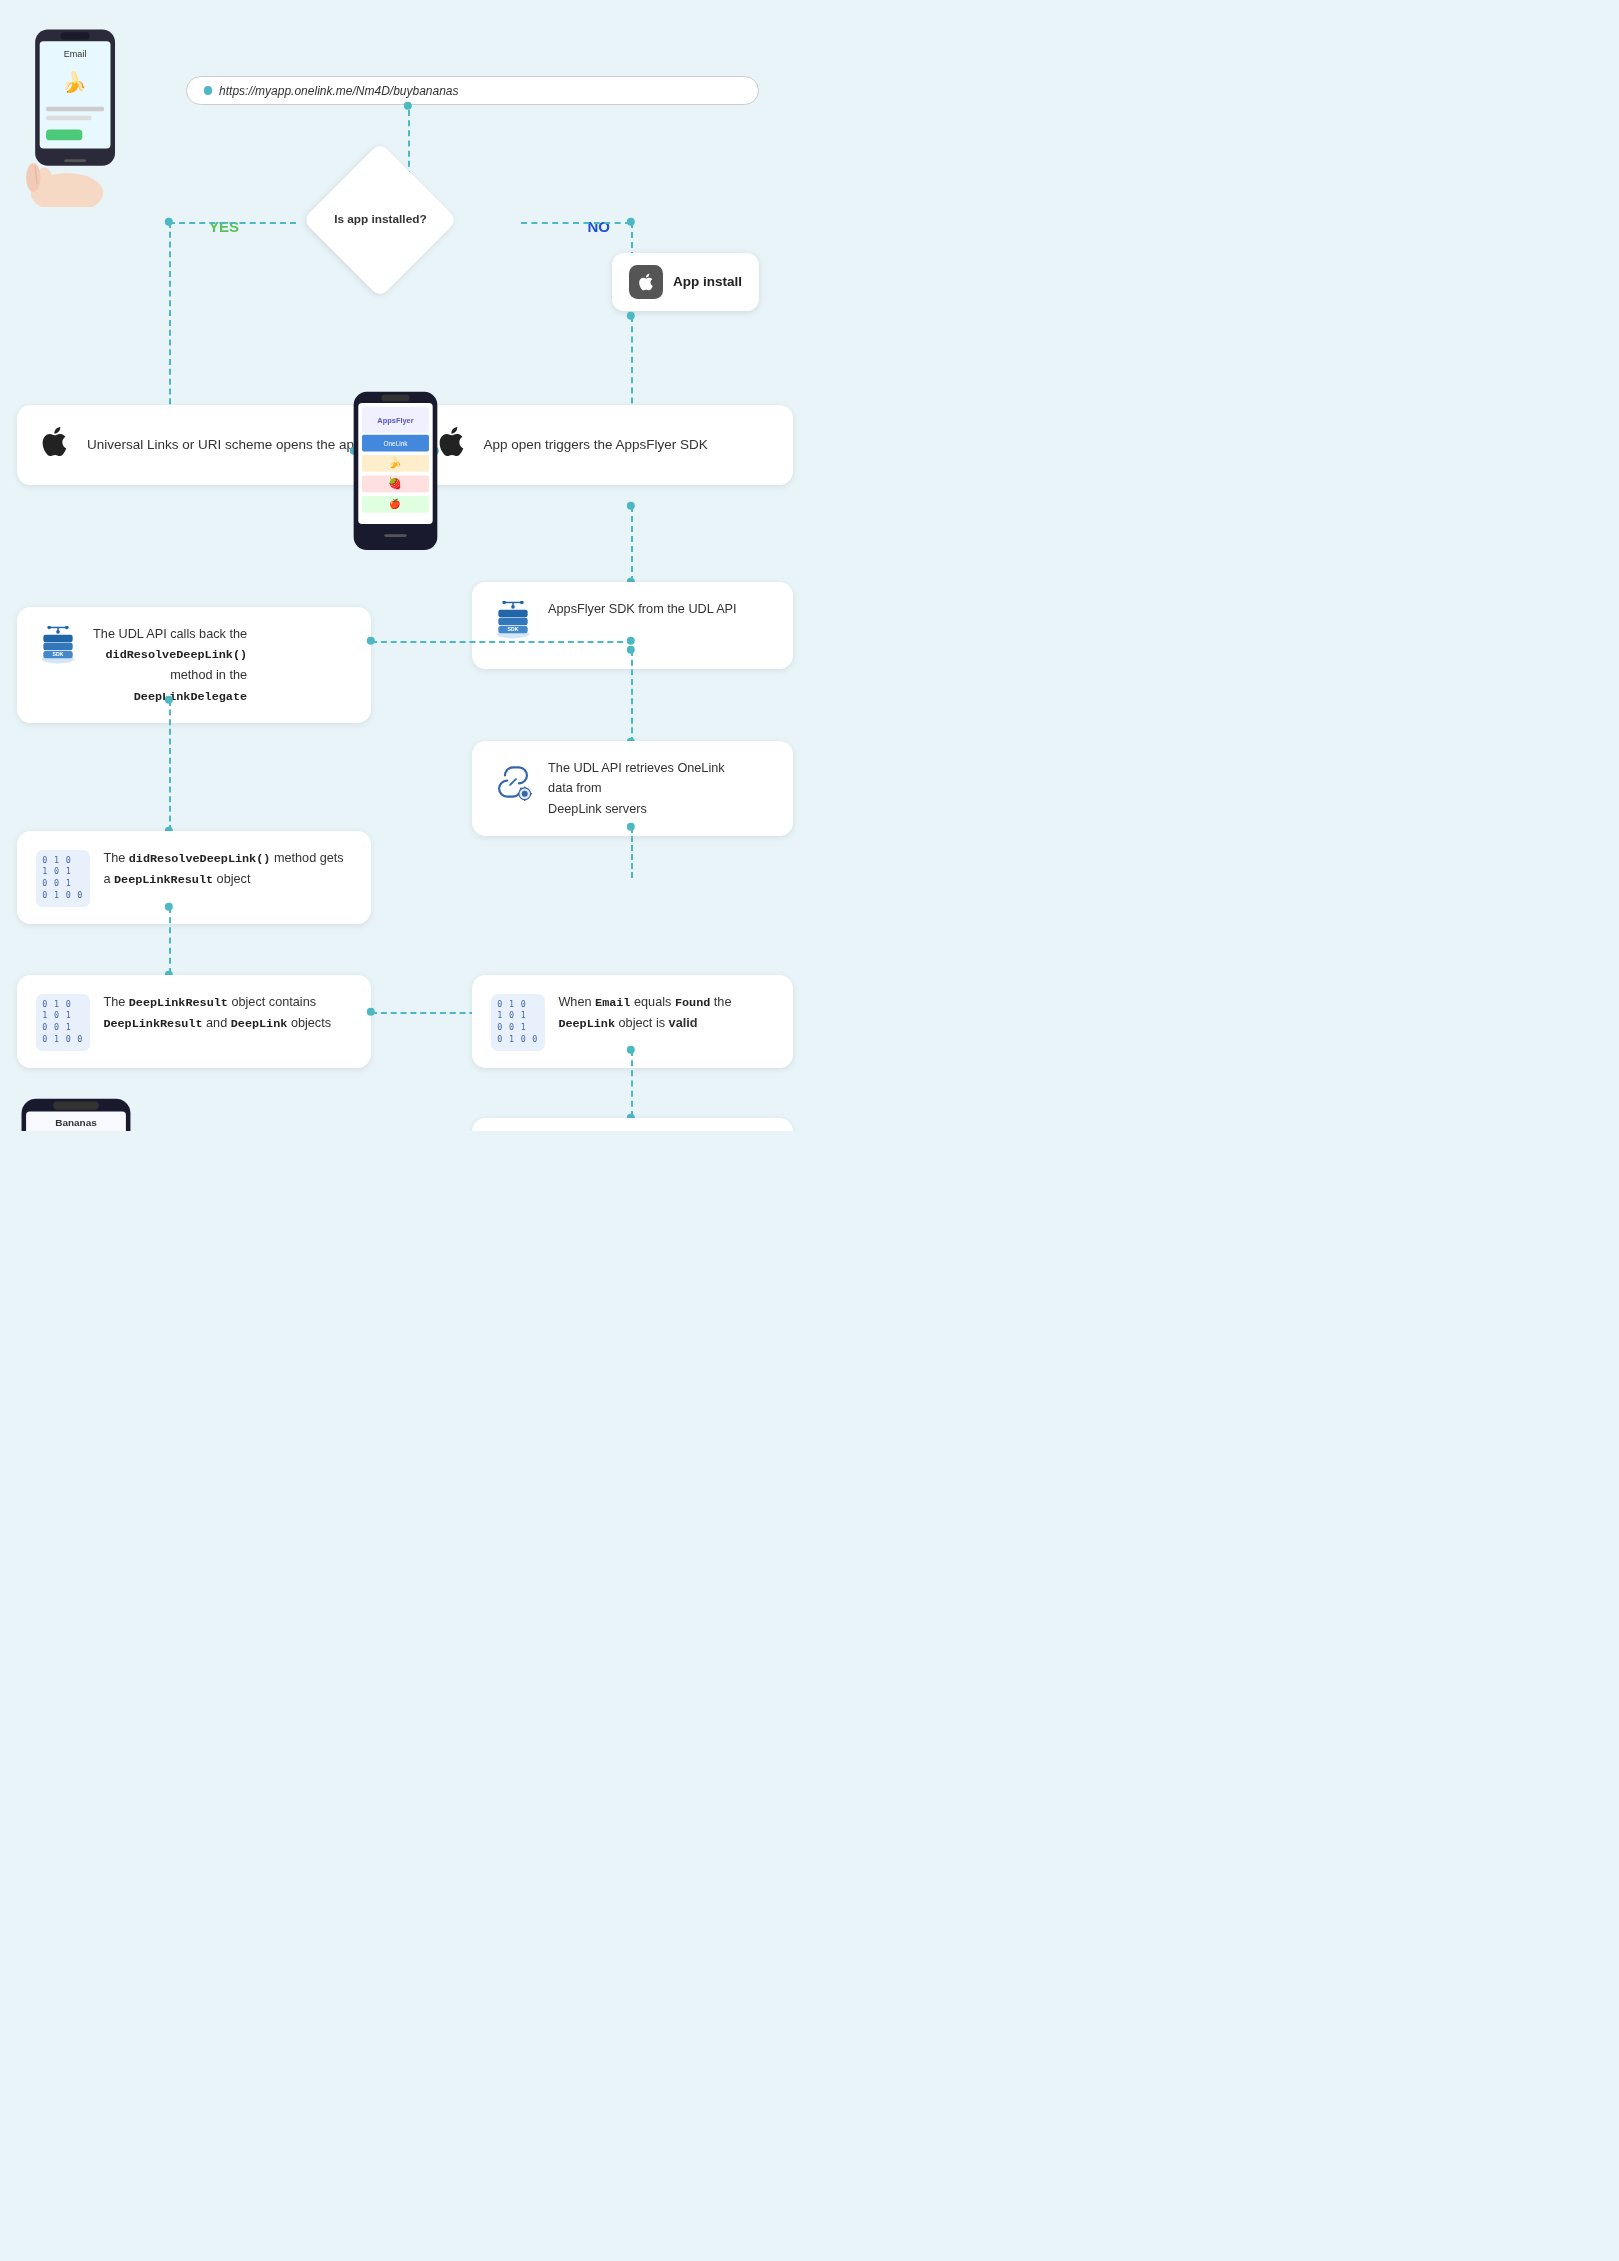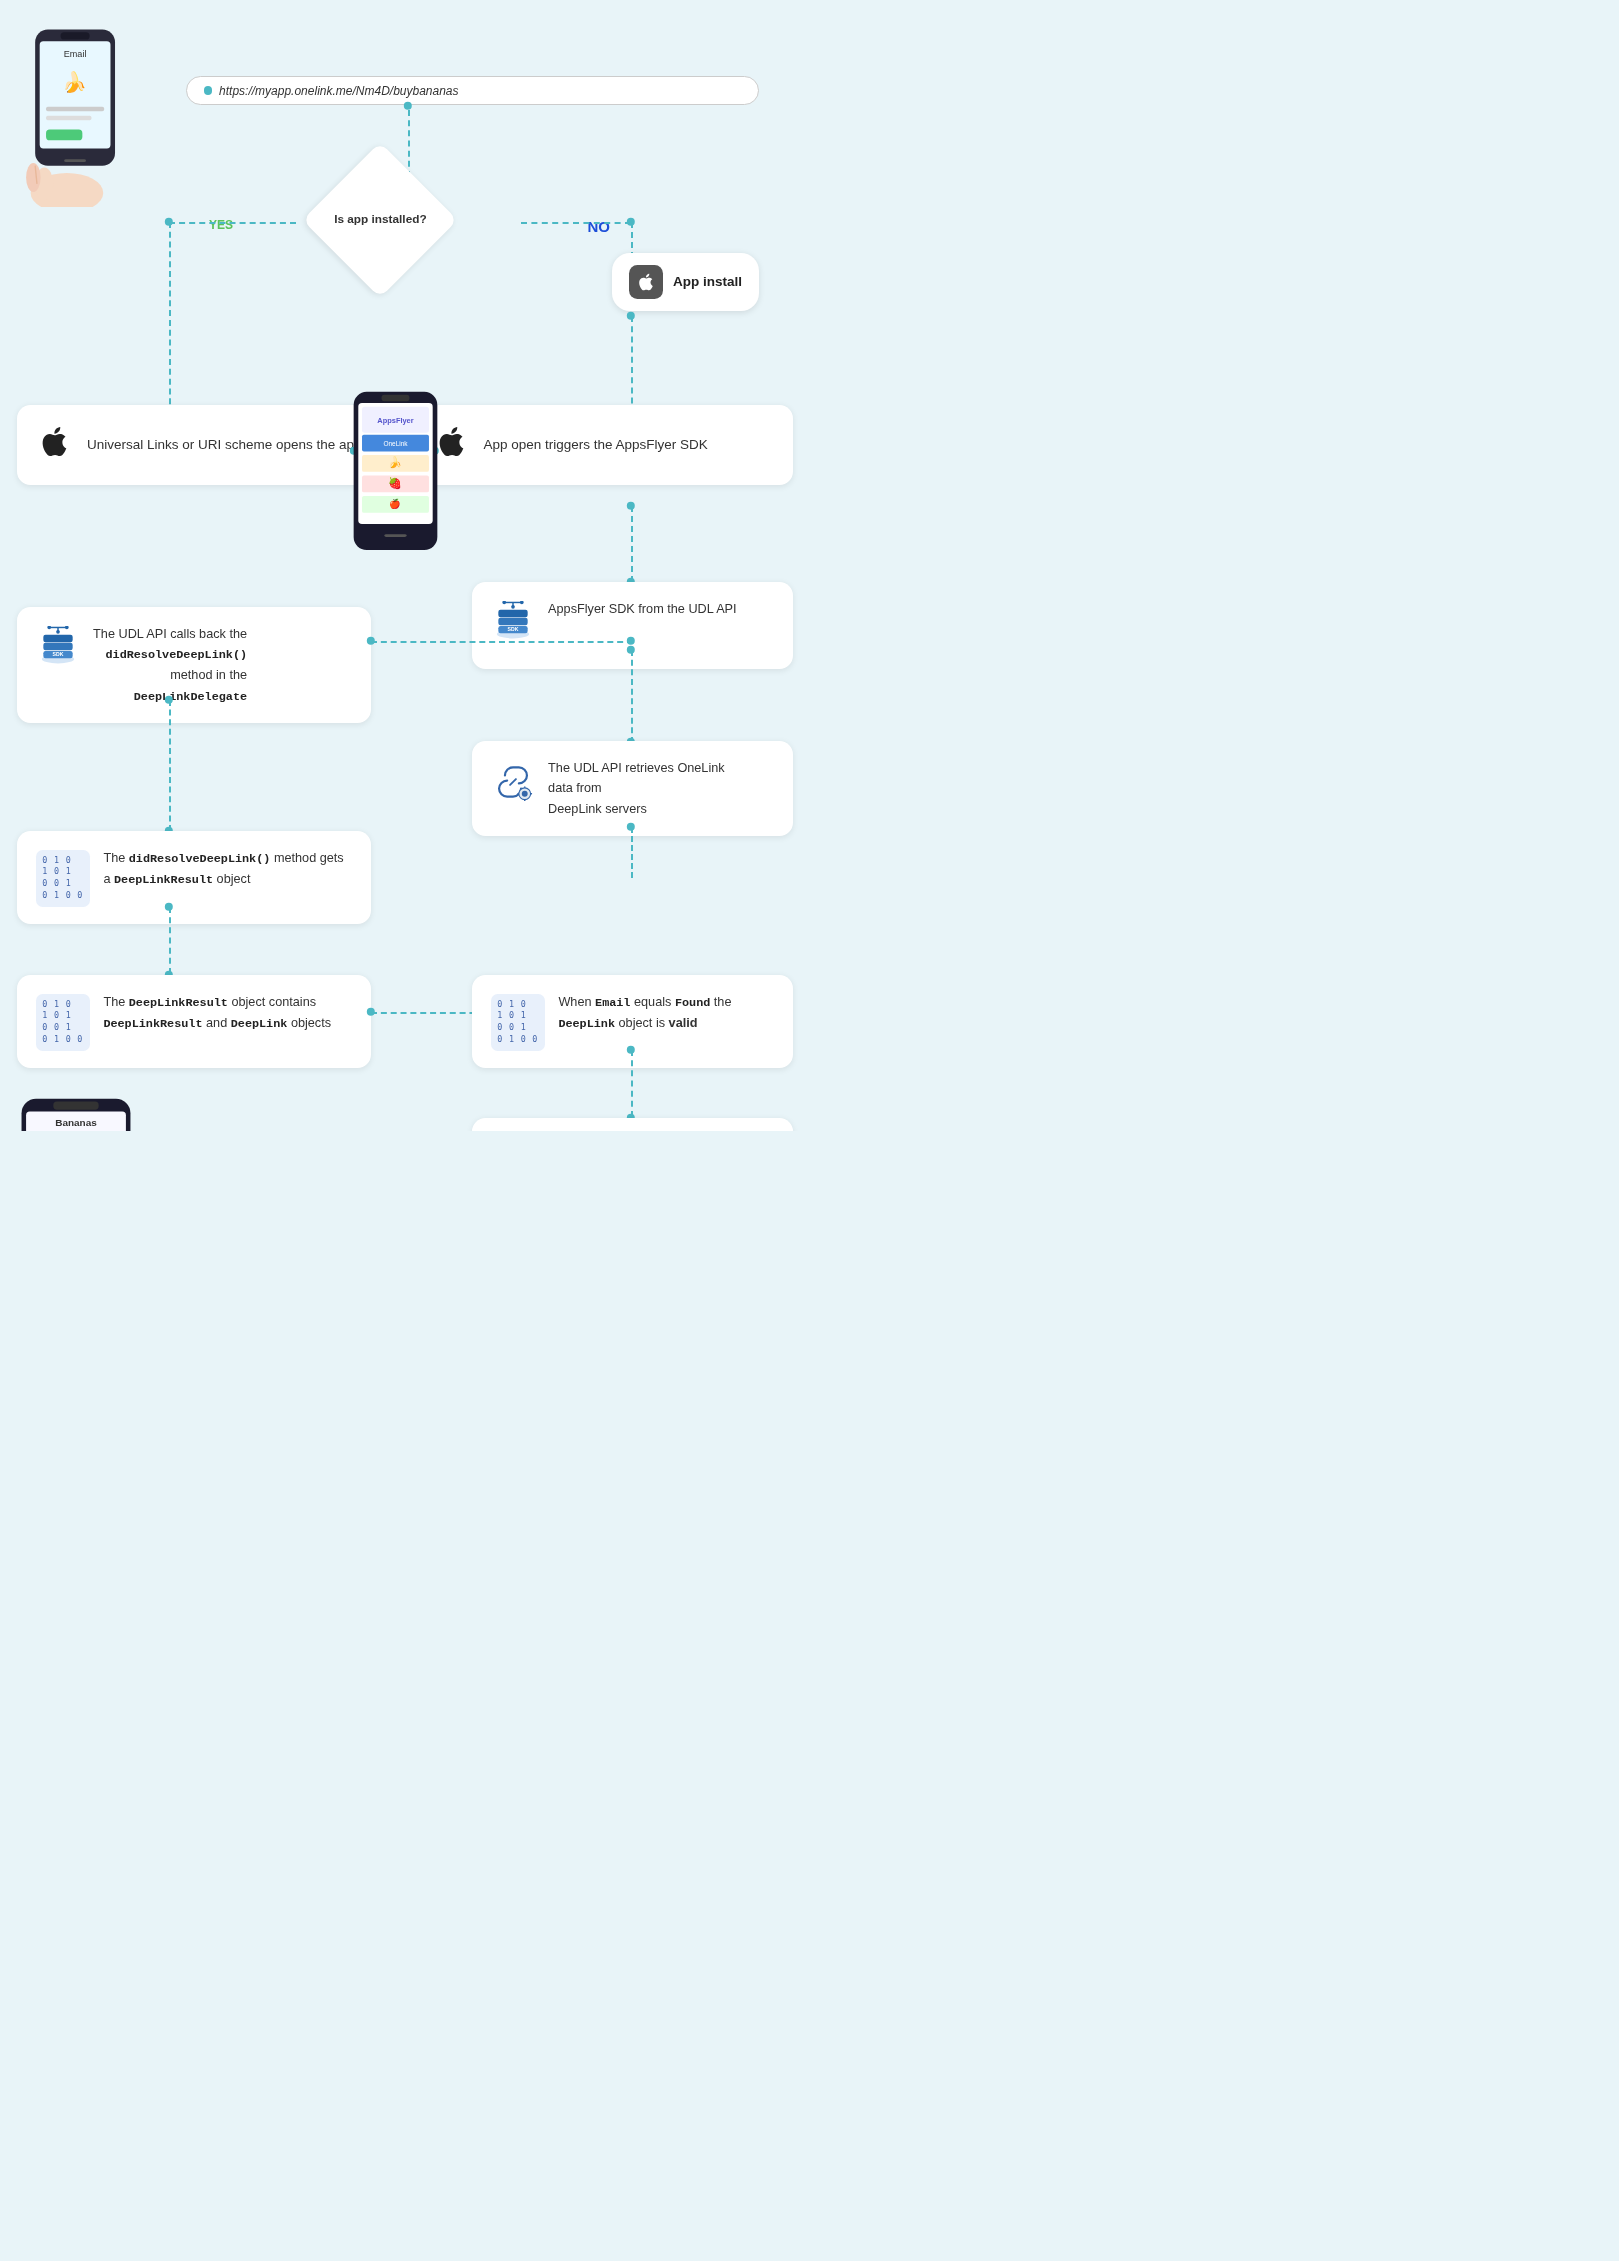--- a/index.html
+++ b/index.html
@@ -71,40 +71,40 @@
       color: #333;
       text-align: center;
       line-height: 1.3;
     }
 
     
     .yes-label {
       position: absolute;
       top: 218px;
       left: 209px;
-      font-size: 12px;
+      font-size: 15px;
       font-weight: 700;
       color: #5bc25b;
     }
     .no-label {
       position: absolute;
       top: 218px;
       right: 200px;
       font-size: 15px;
       font-weight: 700;
       color: #1d4ed8;
     }
 
     
     .app-install-box {
       position: absolute;
       top: 253px;
       right: 51px;
       background: white;
-      border-radius: 18px;
+      border-radius: 12px;
       padding: 11.8px 17px;
       display: flex;
       align-items: center;
       gap: 10px;
       box-shadow: 0 1.7px 6.7px rgba(0,0,0,0.1);
       font-size: 13.5px;
       font-weight: 600;
       color: #222;
       min-width: 135px;
     }

